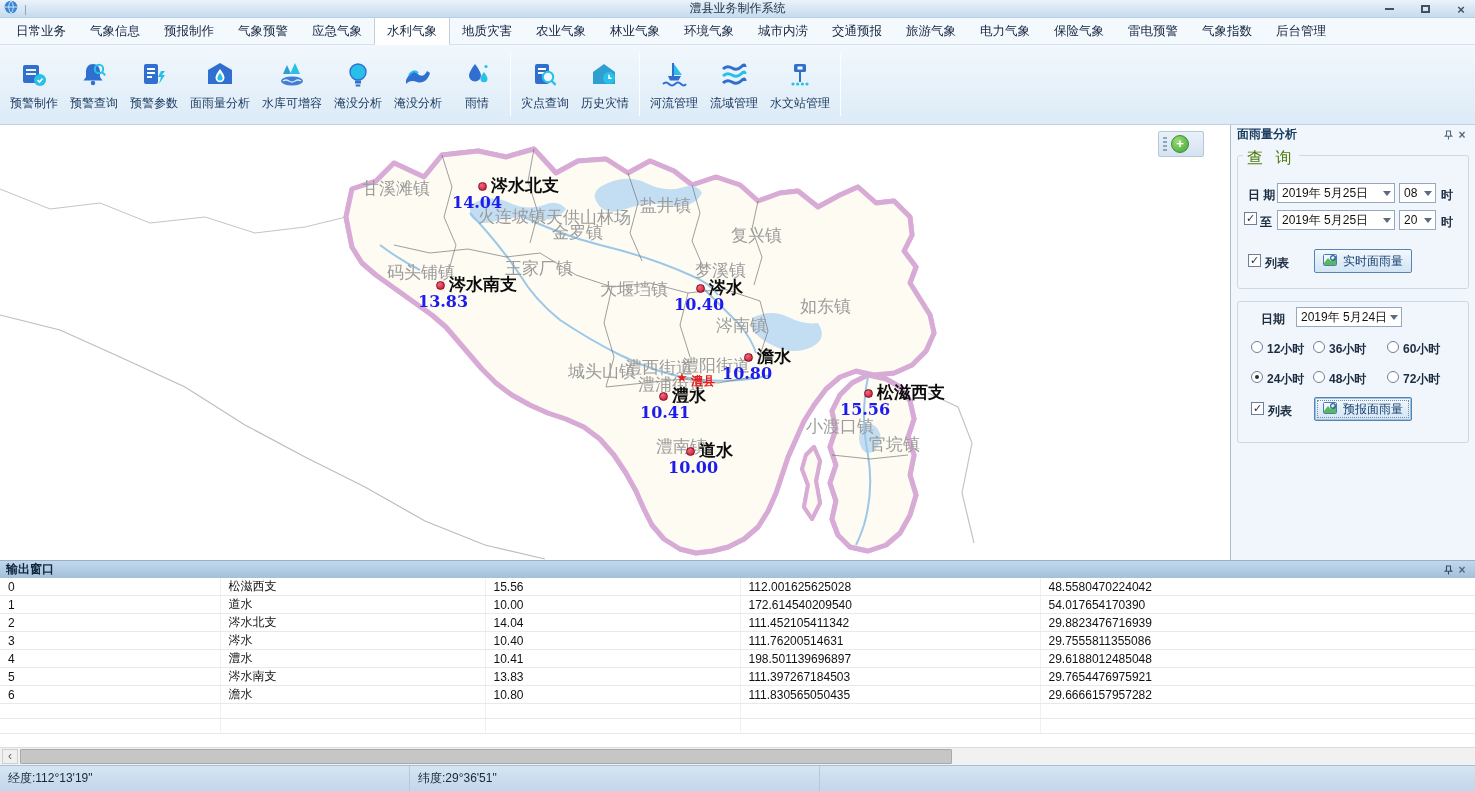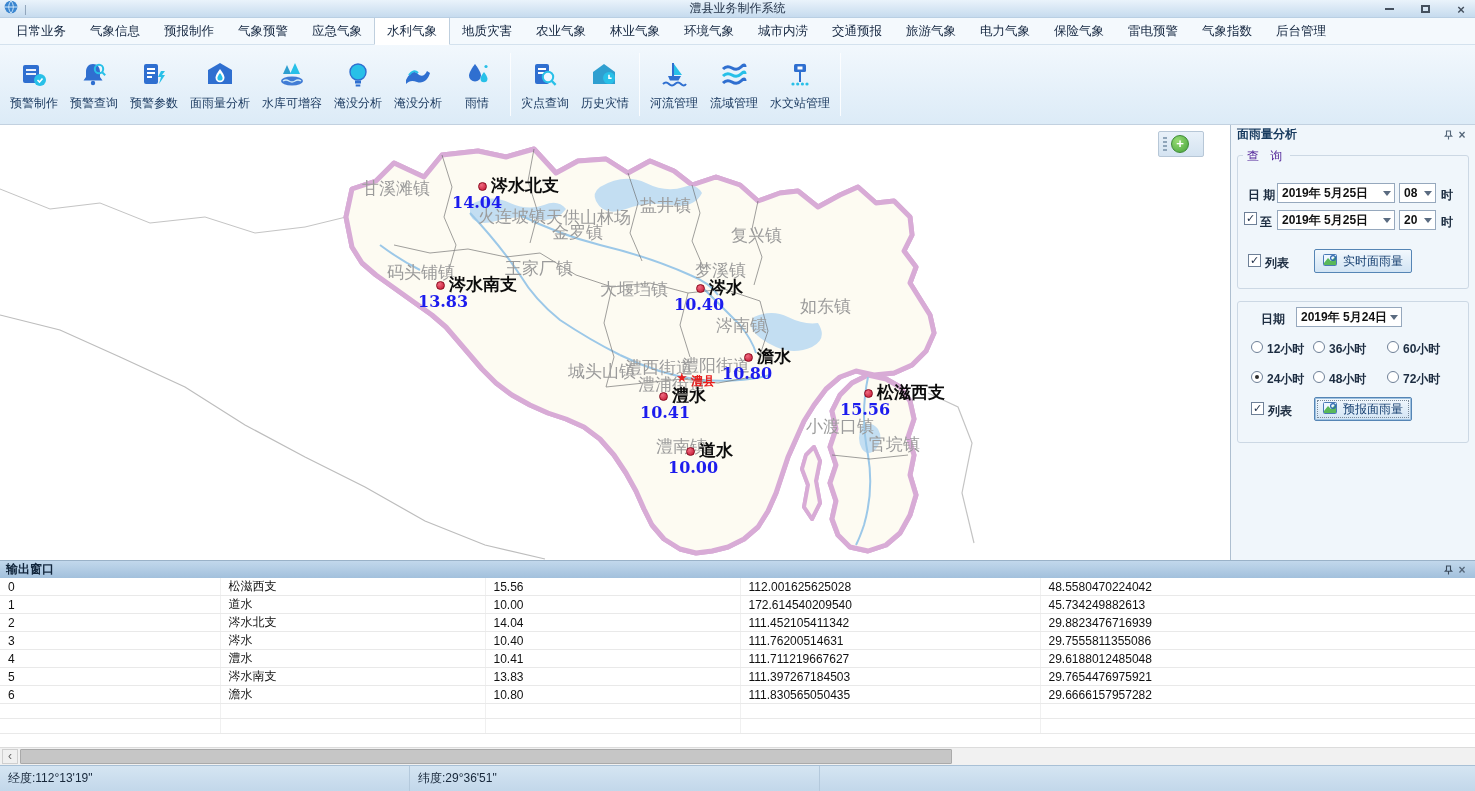--- a/index.html
+++ b/index.html
@@ -54,24 +54,24 @@
     background:radial-gradient(circle at 35% 30%, #97dc74, #47a33b); color:#fff; font-weight:bold;
     font-size:13px; line-height:16px; text-align:center; cursor:pointer; }
 
   
   .side-panel { position:relative; width:245px; height:435px; background:#f0f6fb; border-left:1px solid #aebfd0; }
   .sp-head { display:flex; align-items:center; height:17px; padding:2px 6px 0; }
   .sp-title { font-size:12px; font-weight:bold; color:#173a5e; flex:1; }
   .icon-btn { width:14px; height:14px; display:flex; align-items:center; justify-content:center;
     color:#55677a; font-weight:bold; font-size:12px; cursor:pointer; }
   .grp { position:absolute; left:6px; width:232px; border:1px solid #ccd8e4; border-radius:3px; }
-  .grp-legend { position:absolute; font-size:12px; color:#4c1d95; background:#f0f6fb; padding:0 4px; letter-spacing:4px; }
+  .grp-legend { position:absolute; font-size:16px; color:#4d7c0f; background:#f0f6fb; padding:0 4px; letter-spacing:4px; }
   .fld-label { position:absolute; font-size:12px; color:#1c2c40; white-space:nowrap;font-weight:bold; }
   .combo { position:absolute; height:20px; background:#fff; border:1px solid #96a8bd; display:flex; align-items:center; cursor:pointer; }
-  .combo-text { flex:1; padding-left:4px; font-size:12px; color:#111; white-space:nowrap; overflow:hidden;font-weight:bold; }
+  .combo-text { flex:1; padding-left:4px; font-size:12px; color:#111; white-space:nowrap; overflow:hidden; }
   .combo-arrow { width:15px; height:100%; display:flex; align-items:center; justify-content:center; }
   .combo-arrow i { width:0; height:0; border:4px solid transparent; border-top:5px solid #5a6b80; margin-top:5px; }
   .cb { position:absolute; width:13px; height:13px; background:#fff; border:1px solid #6e8097;
     display:flex; align-items:center; justify-content:center; font-size:11px; font-weight:bold; color:#203048; cursor:pointer; }
   .rd { position:absolute; width:12px; height:12px; background:#fff; border:1px solid #6e8097; border-radius:50%; cursor:pointer; }
   .rd.sel::after { content:""; position:absolute; inset:3px; background:#2c2c2c; border-radius:50%; }
   .pbtn { position:absolute; height:24px; display:flex; align-items:center; gap:5px; padding:0 8px;
     border:1px solid #5585b5; border-radius:2px; background:linear-gradient(#f2f8fd,#d2e4f4);
     font-size:12px; color:#123c6e; cursor:pointer; font-family:inherit; }
   .pbtn.focus { box-shadow:inset 0 0 0 1px #9ec1e0; outline:1px dotted #7a8a9a; outline-offset:-4px; }
@@ -492,41 +492,41 @@
               <td>松滋西支</td>
               <td>15.56</td>
               <td>112.001625625028</td>
               <td>48.5580470224042</td>
         </tr>
         <tr>
           <td>1</td>
               <td>道水</td>
               <td>10.00</td>
               <td>172.614540209540</td>
-              <td>45.734249882613</td>
+              <td>54.017654170390</td>
         </tr>
         <tr>
           <td>2</td>
               <td>涔水北支</td>
               <td>14.04</td>
               <td>111.452105411342</td>
               <td>29.8823476716939</td>
         </tr>
         <tr>
           <td>3</td>
               <td>涔水</td>
               <td>10.40</td>
               <td>111.76200514631</td>
               <td>29.7555811355086</td>
         </tr>
         <tr>
           <td>4</td>
               <td>澧水</td>
               <td>10.41</td>
-              <td>111.711219667627</td>
+              <td>198.501139696897</td>
               <td>29.6188012485048</td>
         </tr>
         <tr>
           <td>5</td>
               <td>涔水南支</td>
               <td>13.83</td>
               <td>111.397267184503</td>
               <td>29.7654476975921</td>
         </tr>
         <tr>

